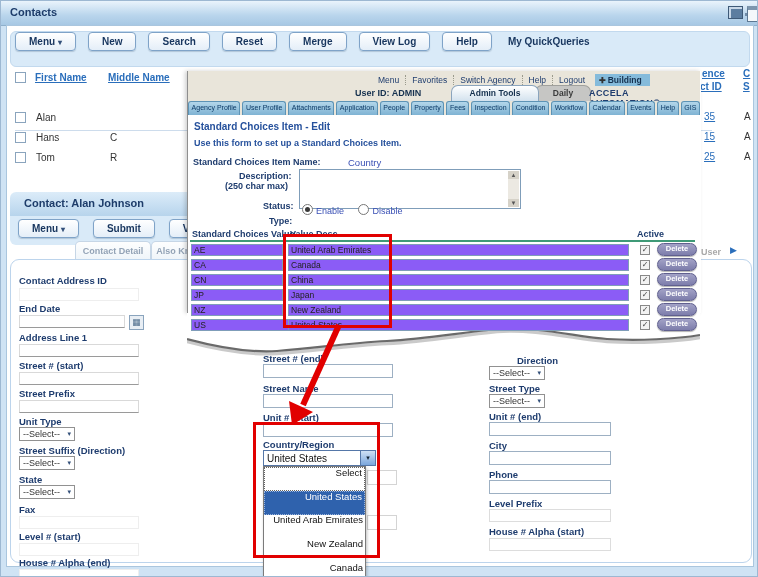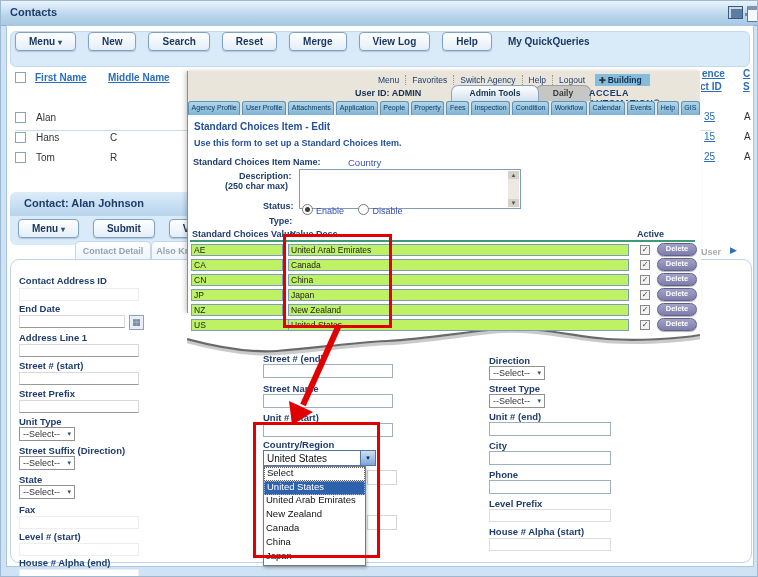--- a/index.html
+++ b/index.html
@@ -60,21 +60,21 @@
   .sel .caret{font-size:7px;}
   .calico{position:absolute;width:13px;height:13px;background:#e8eef4;border:1px solid #8aa4bd;
           font:9px/12px "Liberation Sans",sans-serif;text-align:center;color:#51708e;}
   
   .csel{position:absolute;background:#fff;border:1px solid #5577a8;height:16px;box-sizing:border-box;
         display:flex;align-items:center;font:10px "Liberation Sans",sans-serif;color:#111;}
   .csel .txt{flex:1;padding:0 3px;}
   .csel .dbtn{width:14px;height:100%;background:linear-gradient(#cfe0f4,#7ba7dd);border-left:1px solid #5577a8;
         font:7px/14px "Liberation Sans",sans-serif;color:#123;text-align:center;}
   .dlist{position:absolute;background:#fff;border:1px solid #7b7b7b;box-shadow:1px 2px 3px rgba(0,0,0,.25);}
-  .opt{height:14px;font:9.5px/10.5px "Liberation Sans",sans-serif;color:#111;padding:0 2px;white-space:nowrap;}
+  .opt{height:24px;font:9.5px/10.5px "Liberation Sans",sans-serif;color:#111;padding:0 2px;white-space:nowrap;text-align:right;}
   .opt.first{border:1px dotted #666;box-sizing:border-box;}
   .opt.hi{background:#2f62ad;color:#fff;border:1px dotted #9cb6dd;box-sizing:border-box;}
   .ghost{position:absolute;background:#fff;border:1px solid #d4d4d4;height:13px;}
   
   .overlay{left:186px;top:70px;width:513px;height:286px;}
   .ovwhite{left:0;top:0;width:513px;height:242px;background:#fff;border-left:1px solid #8e8e8e;
            box-shadow:-2px 0 4px rgba(0,0,0,.18);}
   .tan{left:1px;top:0;width:512px;height:30px;background:#e9e5da;}
   .ovlink{font:8.5px "Liberation Sans",sans-serif;color:#1e3c6e;padding:0 6px;border-left:1px dotted #9a9a8c;}
   .ovlink.nf{border-left:none;}
@@ -96,21 +96,21 @@
   .ovval{font:9.5px "Liberation Sans",sans-serif;color:#3a50b5;}
   .ta{position:absolute;background:#fff;border:1px solid #7f9db9;}
   .tascroll{position:absolute;right:1px;top:1px;bottom:1px;width:11px;background:#ece9e2;
             display:flex;flex-direction:column;justify-content:space-between;}
   .tascroll span{font:6px/8px "Liberation Sans",sans-serif;text-align:center;color:#555;background:#d6d2c8;height:8px;}
   .radio{display:inline-block;width:9px;height:9px;border:1px solid #777;border-radius:50%;background:#fff;
          vertical-align:-1px;margin-right:3px;position:relative;}
   .radio.on::after{content:"";position:absolute;left:2px;top:2px;width:5px;height:5px;border-radius:50%;background:#3a3a3a;}
   .rlbl{font:9px "Liberation Sans",sans-serif;color:#3a50b5;margin-right:10px;}
   .tealrule{position:absolute;height:0;border-top:2px solid #3f9a77;}
-  .rowinp{position:absolute;background:#bef264;border:1px solid #7f9db9;height:12px;box-sizing:border-box;
+  .rowinp{position:absolute;background:#8b5cf6;border:1px solid #7f9db9;height:12px;box-sizing:border-box;
           font:8.5px/10px "Liberation Sans",sans-serif;padding:0 2px;color:#222;}
   .ckbox{position:absolute;width:10px;height:10px;background:#f2f2f2;border:1px solid #888;box-sizing:border-box;
          font:8px/8px "Liberation Sans",sans-serif;text-align:center;color:#444;}
   .pbtn{position:absolute;background:linear-gradient(#a2a2c6,#7d7dab);border:1px solid #60608f;border-radius:7px;
         color:#fff;font:bold 7.5px/10px "Liberation Sans",sans-serif;text-align:center;
         box-shadow:0 1px 1px rgba(0,0,0,.3);}
   .pbtn2{background:linear-gradient(#a2a2c6,#7d7dab);border:1px solid #60608f;border-radius:8px;color:#fff;
         font:bold 8.5px/12px "Liberation Sans",sans-serif;text-align:center;padding:0 10px;
         box-shadow:0 1px 2px rgba(0,0,0,.35);}
   .ovbtnrow{left:195px;top:256px;display:flex;gap:9px;z-index:4;}
@@ -245,21 +245,21 @@
       <div class="opt first">Select</div>
       <div class="opt hi">United States</div>
       <div class="opt">United Arab Emirates</div>
       <div class="opt">New Zealand</div>
       <div class="opt">Canada</div>
       <div class="opt">China</div>
       <div class="opt">Japan</div>
     </div>
     <span class="lbl" style="left:256px;top:518px;">Validated</span>
 
-    <span class="lbl" style="left:482px;top:329px;">Direction</span>
+    <span class="lbl" style="left:510px;top:329px;">Direction</span>
     <div class="sel" style="left:482px;top:340px;width:56px;">
       <span>--Select--</span>
         <span class="caret">▾</span>
     </div>
     <span class="lbl" style="left:482px;top:357px;">Street Type</span>
     <div class="sel" style="left:482px;top:368px;width:56px;">
       <span>--Select--</span>
         <span class="caret">▾</span>
     </div>
     <span class="lbl" style="left:482px;top:385px;">Unit # (end)</span>

